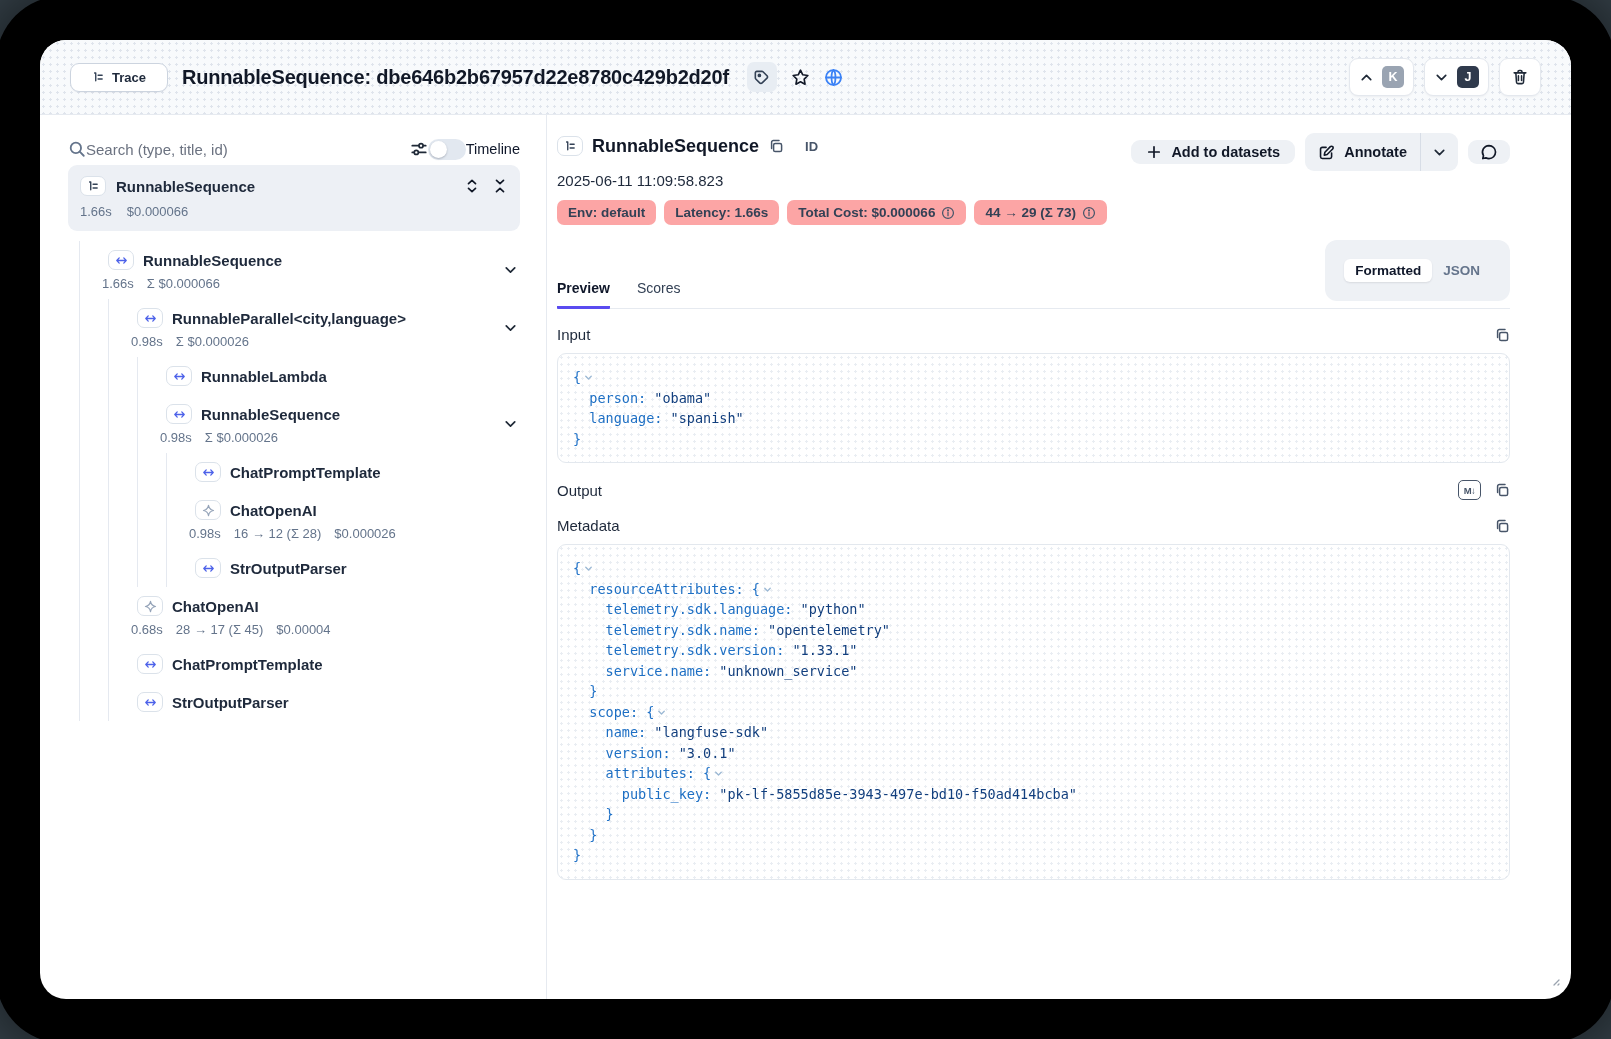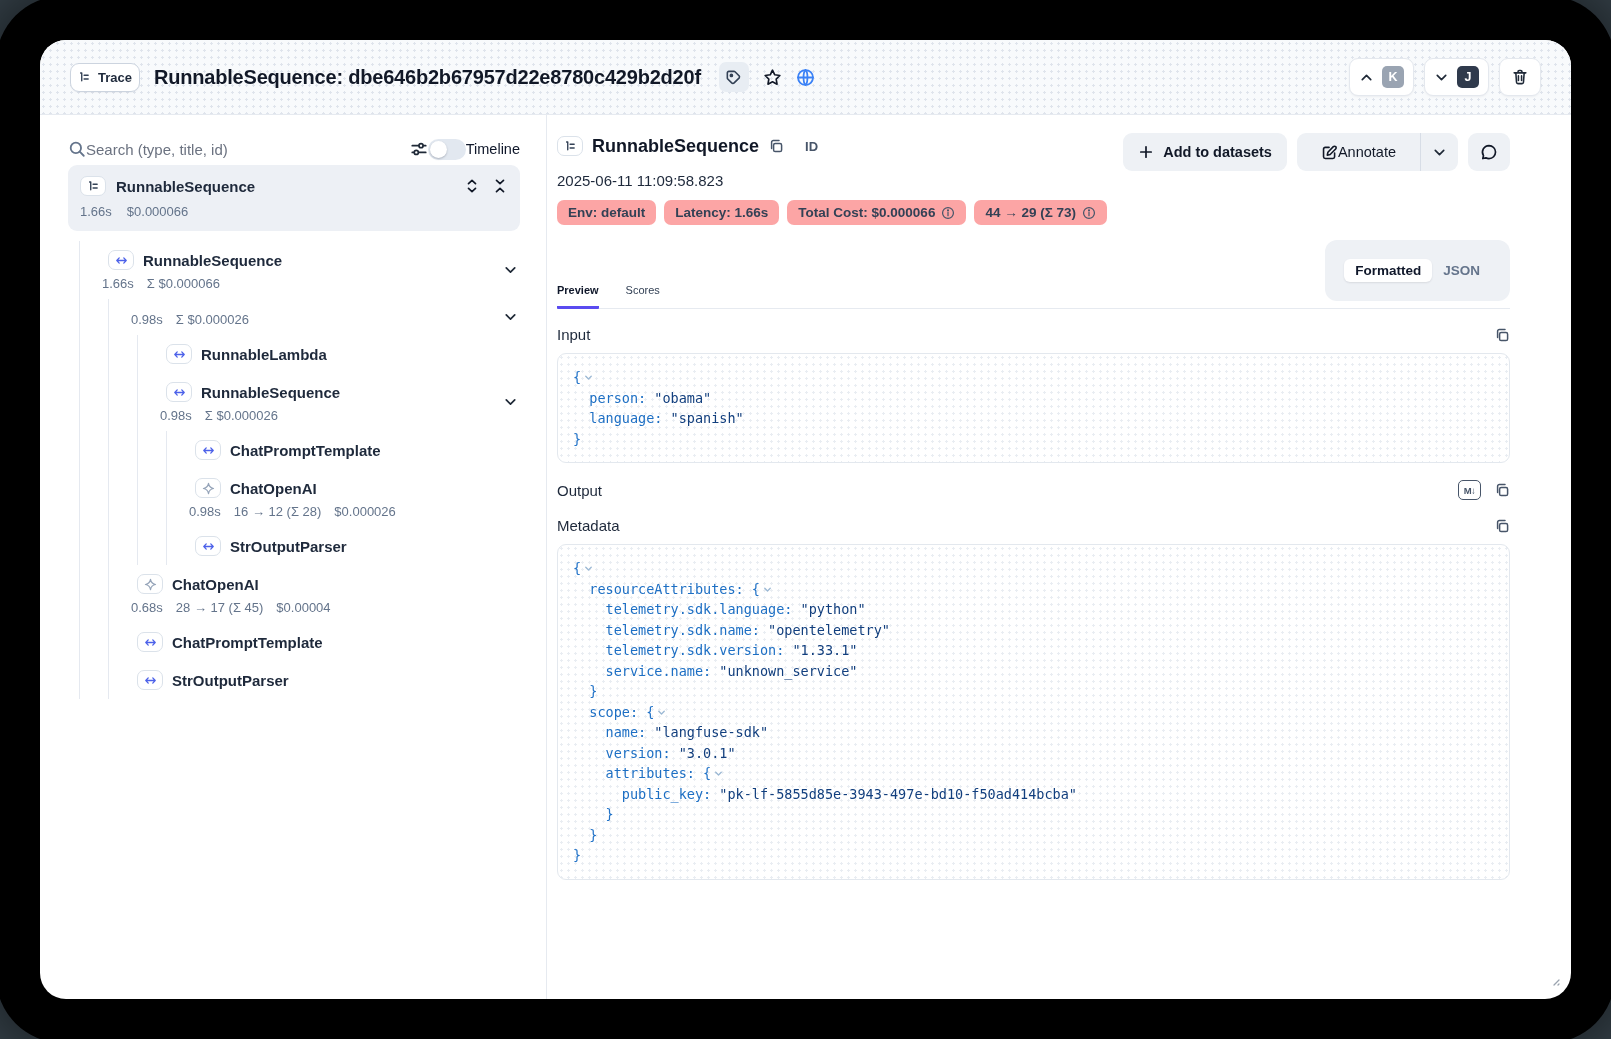--- a/index.html
+++ b/index.html
@@ -15,21 +15,21 @@
   
   .titlebar {
     height:75px; flex:0 0 75px; display:flex; align-items:center; gap:14px;
     padding:0 30px; border-bottom:1px solid #e6eaf0;
     background-color:#f8fafc;
     background-image:radial-gradient(circle, #dfe4ec 1px, transparent 1.15px);
     background-size:7px 7px;
   }
   .trace-chip {
     display:flex; align-items:center; gap:7px; background:#fff;
-    border:1px solid #ccd4df; border-radius:9px; padding:6px 7px;
+    border:1px solid #ccd4df; border-radius:9px; padding:6px 21px;
     font-size:13px; font-weight:700; color:#1e293b; box-shadow:0 1px 1px rgba(15,23,42,.04);
   }
   .tb-title { font-size:20px; font-weight:700; color:#111827; letter-spacing:-.2px; white-space:nowrap; }
   .tag-btn { width:30px; height:30px; background:#e8edf3; border-radius:7px; display:flex; align-items:center; justify-content:center; margin-left:4px; }
   .icon-flat { display:flex; align-items:center; justify-content:center; }
   .tb-right { margin-left:auto; display:flex; gap:10px; align-items:center; }
   .nav-btn {
     display:flex; align-items:center; gap:8px; background:#fff; border:1px solid #e4e8ee;
     border-radius:9px; height:38px; padding:0 9px; box-shadow:0 1px 2px rgba(15,23,42,.05); cursor:pointer;
   }
@@ -75,31 +75,31 @@
   .main-header { display:flex; align-items:flex-start; }
   .title-line { display:flex; align-items:center; gap:9px; height:26px; }
   .main-title { font-size:18px; font-weight:700; color:#111827; }
   .id-chip { display:flex; align-items:center; gap:4px; cursor:pointer; }
   .id-label { font-size:13px; font-weight:600; color:#475569;margin-left:17px; }
   .timestamp { margin-top:13px; font-size:15px; color:#1e293b; }
   .badge-row { margin-top:11px; display:flex; gap:8px; }
   .badge { background:#fca5a5; border-radius:7px; padding:5px 11px; font-size:13.5px; font-weight:600; color:#334155; display:flex; align-items:center; gap:6px; white-space:nowrap; }
 
   .mh-actions { margin-left:auto; display:flex; gap:10px; align-items:center; }
-  .act-btn { background:#eef1f5; border-radius:9px; height:38px; display:flex; align-items:center; gap:9px; padding:0 15px; font-size:14.5px; font-weight:600; color:#111827; cursor:pointer; white-space:nowrap; }
+  .act-btn { background:#eef1f5; border-radius:9px; height:24px; display:flex; align-items:center; gap:9px; padding:0 15px; font-size:14.5px; font-weight:600; color:#111827; cursor:pointer; white-space:nowrap; }
   .annotate-group { background:#eef1f5; border-radius:9px; height:38px; display:flex; align-items:stretch; overflow:hidden; }
-  .annotate-main { display:flex; align-items:center; padding:0 24px; font-size:14.5px; font-weight:400; color:#111827; cursor:pointer; }
+  .annotate-main { display:flex; align-items:center; gap:9px; padding:0 13px; font-size:14.5px; font-weight:700; color:#111827; cursor:pointer; }
   .annotate-divider { width:1px; background:#d7dde6; margin:0; }
   .annotate-caret { display:flex; align-items:center; padding:0 11px; cursor:pointer; }
   .comment-btn { width:42px; justify-content:center; padding:0; }
 
   
   .tabs-row { margin-top:15px; display:flex; align-items:flex-end; border-bottom:1px solid #e6eaf0; }
   .tabs { display:flex; gap:27px; }
-  .tab { padding-bottom:10px; font-size:11px; color:#334155; font-weight:500; border-bottom:3px solid transparent; margin-bottom:-1px; cursor:pointer; }
+  .tab { padding-bottom:10px; font-size:14px; color:#334155; font-weight:500; border-bottom:3px solid transparent; margin-bottom:-1px; cursor:pointer; }
   .tab.active { color:#0f172a; font-weight:600; border-bottom-color:#5a4bf0; border-radius:1px; }
   .format-toggle { margin-left:auto; margin-bottom:7px; background:#eef1f5; border-radius:12px; padding:19px; display:flex; }
   .segment { padding:4px 11px; font-size:13.5px; font-weight:600; color:#64748b; border-radius:6px; cursor:pointer; }
   .segment.active { background:#fff; color:#0f172a; box-shadow:0 1px 2px rgba(15,23,42,.10); }
 
   
   .section { margin-top:17px; }
   .sec-head { display:flex; align-items:center; }
   .sec-label { font-size:15px; font-weight:500; color:#1e293b; }
   .sec-icons { margin-left:auto; display:flex; align-items:center; gap:13px; }
@@ -259,20 +259,30 @@
                 <svg width="15" height="15" viewBox="0 0 16 16" fill="none" stroke="#1f2937" stroke-width="1.8" stroke-linecap="round" stroke-linejoin="round">
                   <path d="M3.5 5.8 L8 10.3 L12.5 5.8"></path>
                 </svg>
               </span>
             </div>
           </div>
           <div class="tree-row">
             <div class="guide"></div>
             <div class="guide"></div>
             <div class="row-body">
+              <div class="row-line1">
+                <span class="pill">
+                  <span class="icon-flat">
+                    <svg width="13" height="13" viewBox="0 0 16 16" fill="none" stroke="#4c61e9" stroke-width="1.6" stroke-linecap="round" stroke-linejoin="round">
+                      <path d="M2.2 8 H13.8 M5.2 4.8 L2.2 8 L5.2 11.2 M10.8 4.8 L13.8 8 L10.8 11.2"></path>
+                    </svg>
+                  </span>
+                </span>
+                <span class="row-name">RunnableParallel&lt;city,language&gt;</span>
+              </div>
               <div class="row-stats">
                 <span>0.98s</span>
                 <span>Σ $0.000026</span>
               </div>
               <span class="expander">
                 <svg width="15" height="15" viewBox="0 0 16 16" fill="none" stroke="#1f2937" stroke-width="1.8" stroke-linecap="round" stroke-linejoin="round">
                   <path d="M3.5 5.8 L8 10.3 L12.5 5.8"></path>
                 </svg>
               </span>
             </div>

